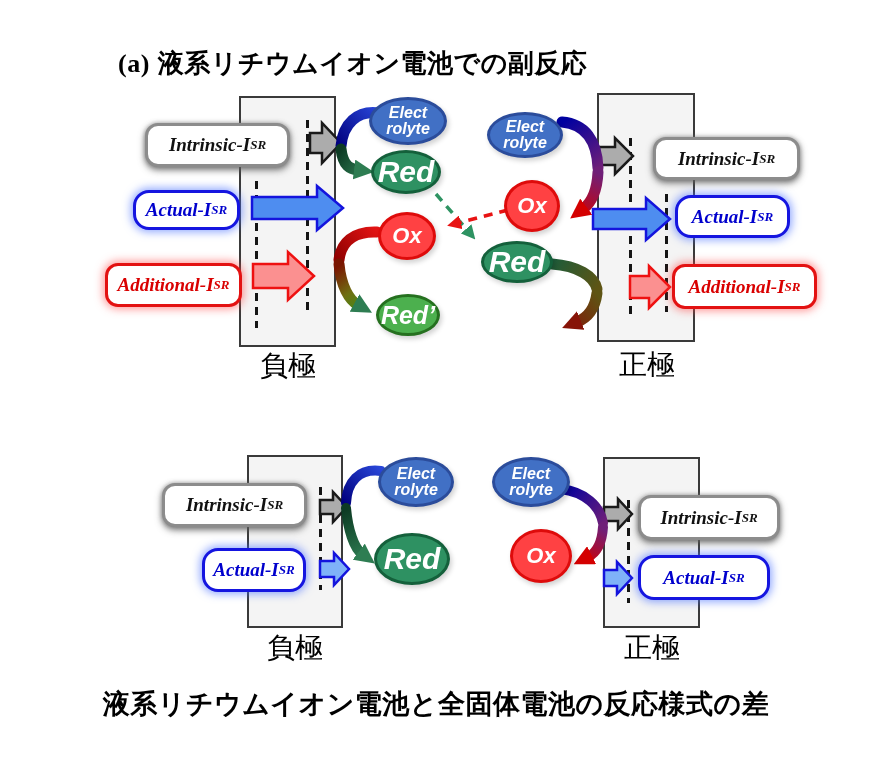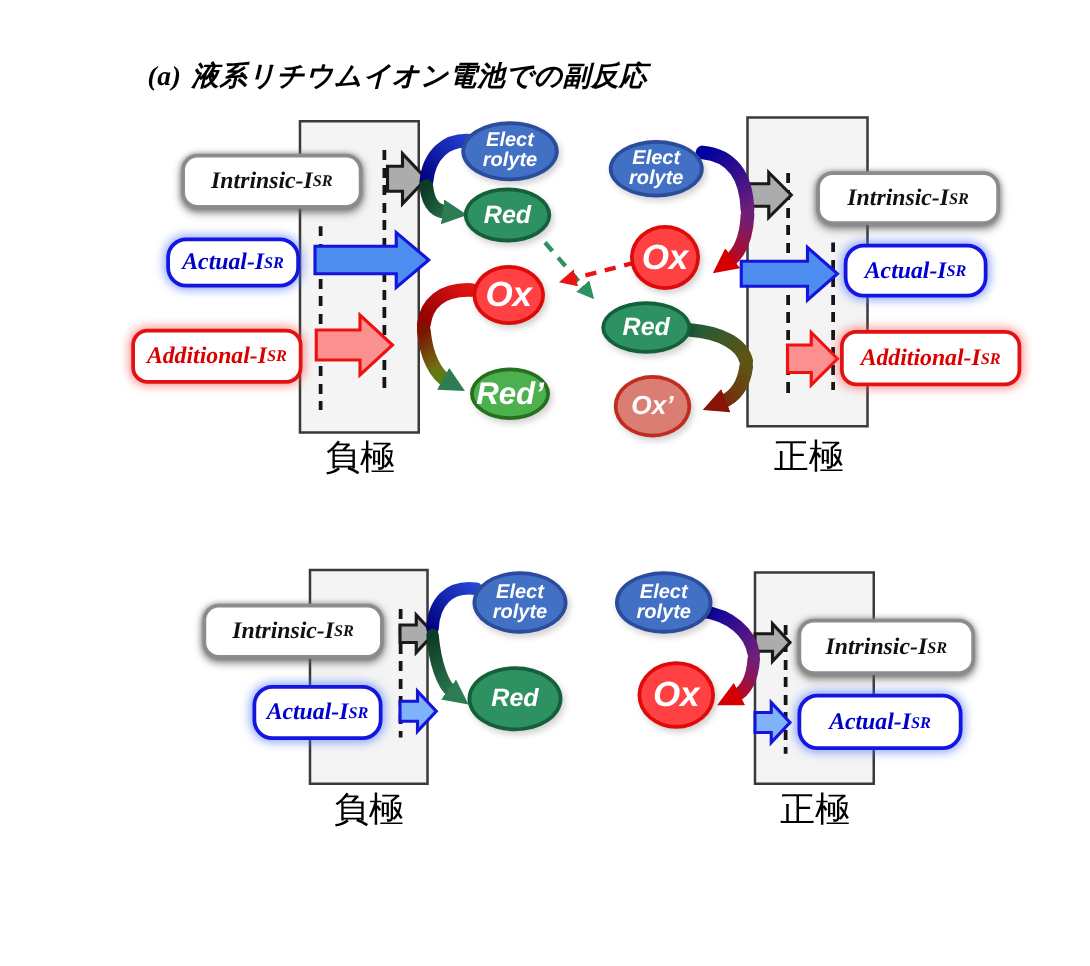--- a/index.html
+++ b/index.html
@@ -1,19 +1,19 @@
 <!DOCTYPE html>
 <html style="--electrolyte-fill: #4170C5; --electrolyte-border: #2B4C9B; --red-species-fill: #2E9162; --red-species-border: #14603B; --ox-fill: #FF4143; --ox-border: #DE0B0B; --red-prime-fill: #4CB04E; --red-prime-border: #25701F; --ox-prime-fill: #DA7E74; --ox-prime-border: #C02C1D; --intrinsic-border: #8C8C8C; --intrinsic-text: #111111; --actual-border: #1515E0; --actual-text: #0000CD; --additional-border: #E31212; --additional-text: #D90000; --gray-arrow-fill: #ACACAC; --gray-arrow-border: #1A1A1A; --blue-arrow-fill: #4E8DF0; --blue-arrow-fill-light: #7FB2F8; --blue-arrow-border: #1414DD; --red-arrow-fill: #FB9090; --red-arrow-border: #EE1111; --electrode-fill: #F4F4F4; --electrode-border: #3A3A3A; --dashed-green: #2E9362; --dashed-red: #E81313;"><head>
 <meta charset="utf-8">
 <style>
   html,body{margin:0;padding:0;background:#fff;}
   .canvas{position:relative;width:872px;height:773px;background:#fff;overflow:hidden;
           font-family:"Liberation Sans",sans-serif;}
   
-  .ptitle{position:absolute;font-size:22px;font-weight:bold;font-style:italic;color:#000;
+  .ptitle{position:absolute;font-size:26px;font-weight:bold;color:#000;
           white-space:nowrap;letter-spacing:.5px;text-align:right;}
   .tprefix{font-family:"Liberation Serif",serif;margin-right:8px;}
   .caption{position:absolute;left:0;right:0;top:686px;text-align:center;font-size:27px;
            font-weight:bold;color:#000;letter-spacing:.5px;}
   
   .electrode{position:absolute;background:var(--electrode-fill,#F4F4F4);
              border:2px solid var(--electrode-border,#3A3A3A);box-sizing:border-box;}
   .dash-v{position:absolute;width:3px;
           background:repeating-linear-gradient(to bottom,#151515 0 8px,transparent 8px 14px);}
   .elabel{position:absolute;font-size:28px;color:#000;text-align:center;font-weight:500;}
@@ -27,22 +27,22 @@
   .isr.actual{border:3px solid var(--actual-border,#1515E0);border-radius:16px;
        color:var(--actual-text,#0000CD);box-shadow:0 0 8px 2px rgba(70,110,255,.6);font-family:Liberation Serif, serif;}
   .isr.additional{border:3px solid var(--additional-border,#E31212);border-radius:13px;
        color:var(--additional-text,#D90000);box-shadow:0 0 8px 2px rgba(255,70,70,.55);}
   
   .sp{position:absolute;border-radius:50%;box-sizing:border-box;display:flex;align-items:center;
       justify-content:center;color:#fff;font-weight:bold;font-style:italic;text-align:center;
       z-index:5;box-shadow:2px 3px 5px rgba(0,0,0,.18);}
   .sp.elec{background:var(--electrolyte-fill,#4170C5);border:3px solid var(--electrolyte-border,#2B4C9B);
       font-size:16px;line-height:16px;white-space:pre-line;}
-  .sp.red{background:var(--red-species-fill,#2E9162);border:3px solid var(--red-species-border,#14603B);font-size:20px;}
-  .sp.ox{background:var(--ox-fill,#FF4143);border:3px solid var(--ox-border,#DE0B0B);font-size:28px;}
+  .sp.red{background:var(--red-species-fill,#2E9162);border:3px solid var(--red-species-border,#14603B);font-size:30px;}
+  .sp.ox{background:var(--ox-fill,#FF4143);border:3px solid var(--ox-border,#DE0B0B);font-size:22px;}
   .sp.redp{background:var(--red-prime-fill,#4CB04E);border:3px solid var(--red-prime-border,#25701F);font-size:25px;}
   .sp.oxp{background:var(--ox-prime-fill,#DA7E74);border:3px solid var(--ox-prime-border,#C02C1D);font-size:21px;}
   
   svg.layer{position:absolute;left:0;top:0;z-index:4;}
   .arrow-gray{fill:var(--gray-arrow-fill,#ACACAC);stroke:var(--gray-arrow-border,#1A1A1A);stroke-width:2.5;}
   .arrow-blue{fill:var(--blue-arrow-fill,#4E8DF0);stroke:var(--blue-arrow-border,#1414DD);stroke-width:2.5;}
   .arrow-blue-light{fill:var(--blue-arrow-fill-light,#7FB2F8);stroke:var(--blue-arrow-border,#1414DD);stroke-width:2.5;}
   .arrow-red{fill:var(--red-arrow-fill,#FB9090);stroke:var(--red-arrow-border,#EE1111);stroke-width:2.5;}
   .band{fill:none;stroke-linecap:round;}
   .dashline{fill:none;stroke-width:3.5;stroke-dasharray:9 7;}
@@ -176,21 +176,20 @@
   <div class="sp elec" style="left:369px;top:97px;width:78px;height:48px;">Elect
 rolyte</div>
   <div class="sp red" style="left:371px;top:150px;width:70px;height:44px;">Red</div>
   <div class="sp ox" style="left:378px;top:212px;width:58px;height:48px;">Ox</div>
   <div class="sp redp" style="left:376px;top:294px;width:64px;height:42px;">Red’</div>
 
   <div class="sp elec" style="left:487px;top:112px;width:76px;height:46px;">Elect
 rolyte</div>
   <div class="sp ox" style="left:504px;top:180px;width:56px;height:52px;">Ox</div>
   <div class="sp red" style="left:481px;top:241px;width:72px;height:42px;">Red</div>
-  <div class="sp oxp" style="left:491px;top:300px;width:62px;height:50px;">Ox’</div>
 
   <div class="sp elec" style="left:378px;top:457px;width:76px;height:50px;">Elect
 rolyte</div>
   <div class="sp red" style="left:374px;top:533px;width:76px;height:52px;">Red</div>
   <div class="sp elec" style="left:492px;top:457px;width:78px;height:50px;">Elect
 rolyte</div>
   <div class="sp ox" style="left:510px;top:529px;width:62px;height:54px;">Ox</div>
 
   <div class="isr intrinsic" style="left:145px;top:123px;width:145px;height:44px;">
     <span>Intrinsic-I</span>
@@ -229,14 +228,15 @@
 
   <div class="isr intrinsic" style="left:638px;top:495px;width:142px;height:45px;">
     <span>Intrinsic-I</span>
       <sub>SR</sub>
   </div>
   <div class="isr actual" style="left:638px;top:555px;width:132px;height:45px;">
     <span>Actual-I</span>
       <sub>SR</sub>
   </div>
 
+  <div class="caption">液系リチウムイオン電池と全固体電池の反応様式の差</div>
 
 </div>
 
 </body></html>

